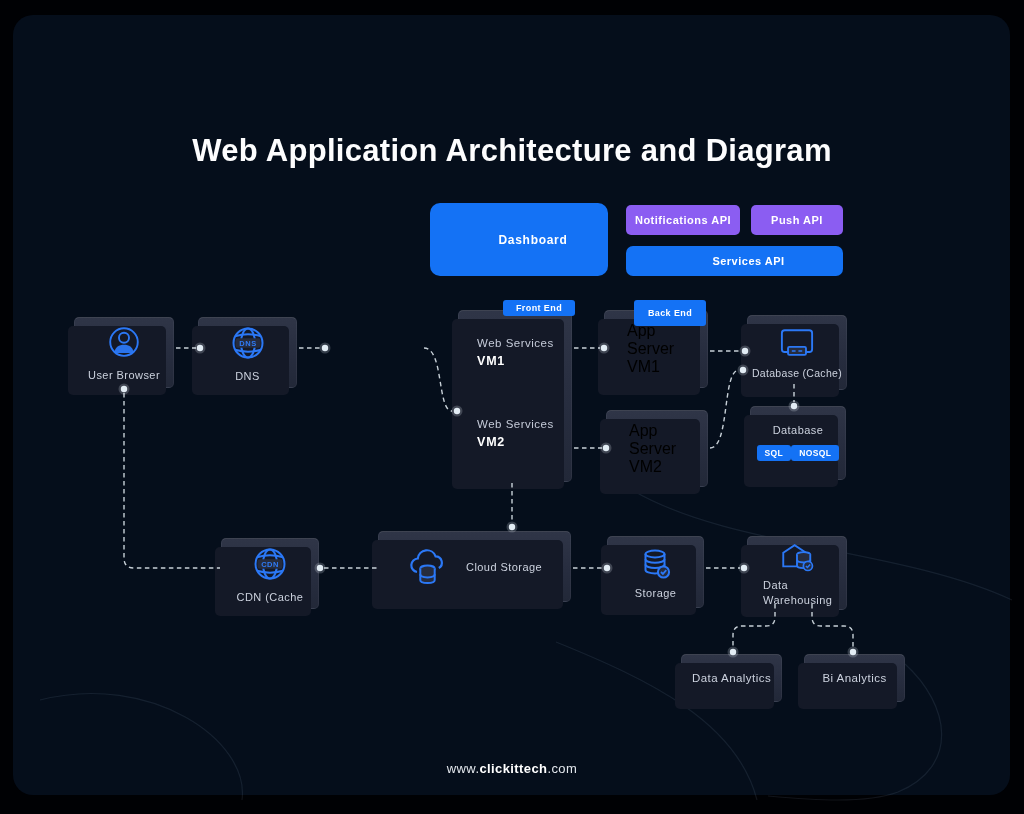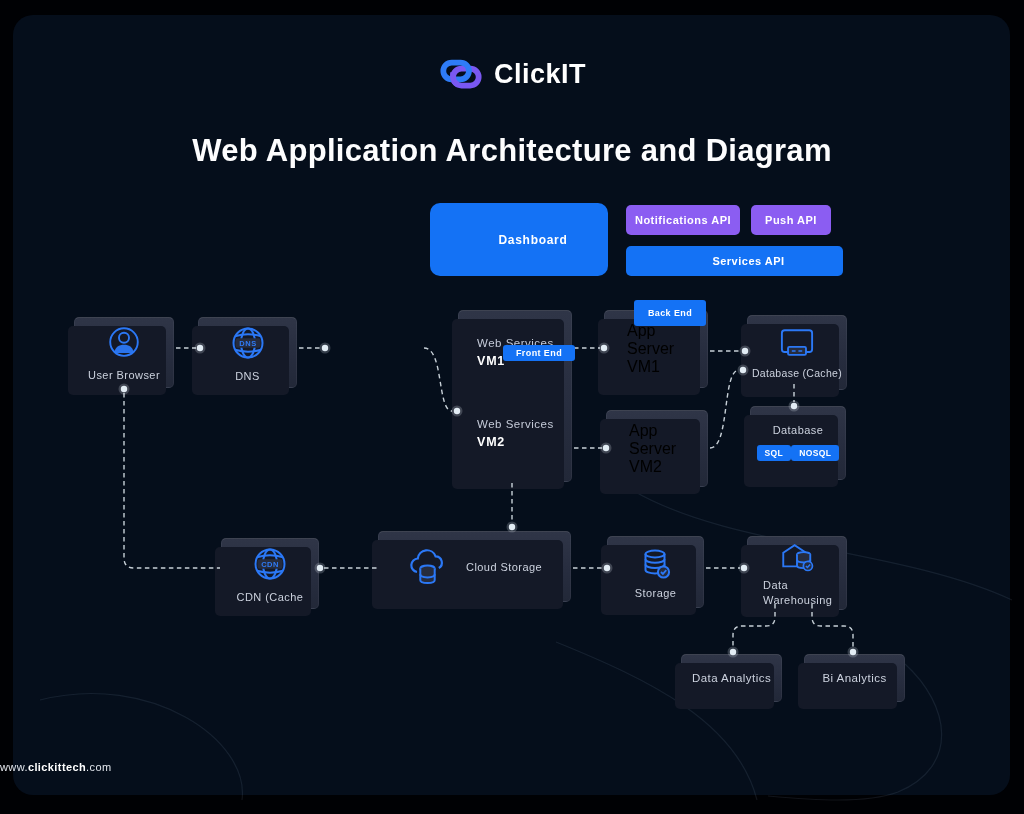--- a/index.html
+++ b/index.html
@@ -33,62 +33,54 @@
   .hrow { display:flex; flex-direction:row; align-items:center; padding-left:26px; gap:15px; }
   .vm-group .vm-title { color:#c5cbd9; font-size:11.5px; letter-spacing:.5px; }
   .vm-group .vm-name { color:#ffffff; font-size:12.5px; font-weight:700; letter-spacing:.8px; margin-top:5px; }
   .appserver { display:flex; flex-direction:column; justify-content:center; padding-left:22px; }
   .center-label { display:flex; align-items:center; justify-content:center; }
   .chips { display:flex; justify-content:center; margin-top:9px; }
   .chip { background:#1472f5; color:#fff; font-size:8.5px; font-weight:700; letter-spacing:.4px; padding:3px 8px; border-radius:3px; }
   .dw-label { color:#ccd2de; font-size:11px; letter-spacing:.45px; line-height:1.35; width:100%; padding-left:15px; }
   .icon-svg { display:block; }
 
-  .footer { position:absolute; top:761px; left:0; width:100%; text-align:left; color:#e3e7ed; font-size:11px; letter-spacing:.4px; z-index:2; }
+  .footer { position:absolute; top:761px; left:0; width:100%; text-align:center; color:#e3e7ed; font-size:13px; letter-spacing:.4px; z-index:2; }
   .footer b { font-weight:700; color:#ffffff; }
 </style>
 </head>
 <body>
 
 <div class="page">
   <div class="canvas"></div>
 
   <svg class="layer deco-layer" width="1024" height="814" viewBox="0 0 1024 814">
     <g class="deco">
       <path d="M632 490 C730 548 900 548 1012 600"></path>
       <path d="M556 642 C650 680 737 722 757 800"></path>
       <path d="M905 664 C950 705 960 766 898 792 C866 804 812 800 768 796"></path>
       <path d="M40 700 C150 672 250 740 242 800"></path>
     </g>
   </svg>
 
-  <div class="logo-row">
-    <svg class="icon-svg" width="46" height="36" viewBox="0 0 52 38">
-      <rect x="17" y="13" width="29" height="19" rx="9.5" fill="none" stroke="#7a58f2" stroke-width="6.5"></rect>
-      <rect x="6" y="6" width="29" height="19" rx="9.5" fill="none" stroke="#2e7cf7" stroke-width="6.5"></rect>
-      <path d="M17 17 v5.5 a9.5 9.5 0 0 0 5.5 8.5" fill="none" stroke="#7a58f2" stroke-width="6.5"></path>
-    </svg>
-    <span class="logo-text">ClickIT</span>
-  </div>
   <div class="page-title">Web Application Architecture and Diagram</div>
 
   <div class="btn blue big" style="left:430px;top:203px;width:178px;height:73px;">
       <span>Dashboard</span>
     </div>
   <div class="btn purple small" style="left:626px;top:205px;width:114px;height:30px;">
       <span>Notifications API</span>
     </div>
-  <div class="btn purple small" style="left:751px;top:205px;width:80px;height:30px;">
+  <div class="btn purple small" style="left:751px;top:205px;width:92px;height:30px;">
       <span>Push API</span>
     </div>
-  <div class="btn blue small" style="left:626px;top:246px;width:217px;height:30px;">
+  <div class="btn blue small" style="left:626px;top:246px;width:217px;height:30px;border-radius:7px;">
       <span>Services API</span>
     </div>
 
-  <div class="tag" style="left:503px;top:300px;width:72px;height:16px;margin-top:45px;">Front End</div>
+  <div class="tag" style="left:503px;top:300px;width:72px;height:16px;">Front End</div>
   <div class="tag" style="left:634px;top:300px;width:72px;height:26px;">Back End</div>
 
   <div class="node stack" style="left:74px;top:310px;width:100px;height:71px;">
     <svg class="icon-svg" width="38" height="38" viewBox="0 0 40 40">
       <circle cx="20" cy="19" r="14.5" fill="none" stroke="#2b78f6" stroke-width="2"></circle>
       <circle cx="20" cy="14.5" r="5.3" fill="none" stroke="#2b78f6" stroke-width="2"></circle>
       <path d="M9.8 30.5 C10.6 24 14.8 21.8 20 21.8 C25.2 21.8 29.4 24 30.2 30.5 Z" fill="#2b78f6" opacity="0.95"></path>
     </svg>
     <div class="node-label">User Browser</div>
   </div>

